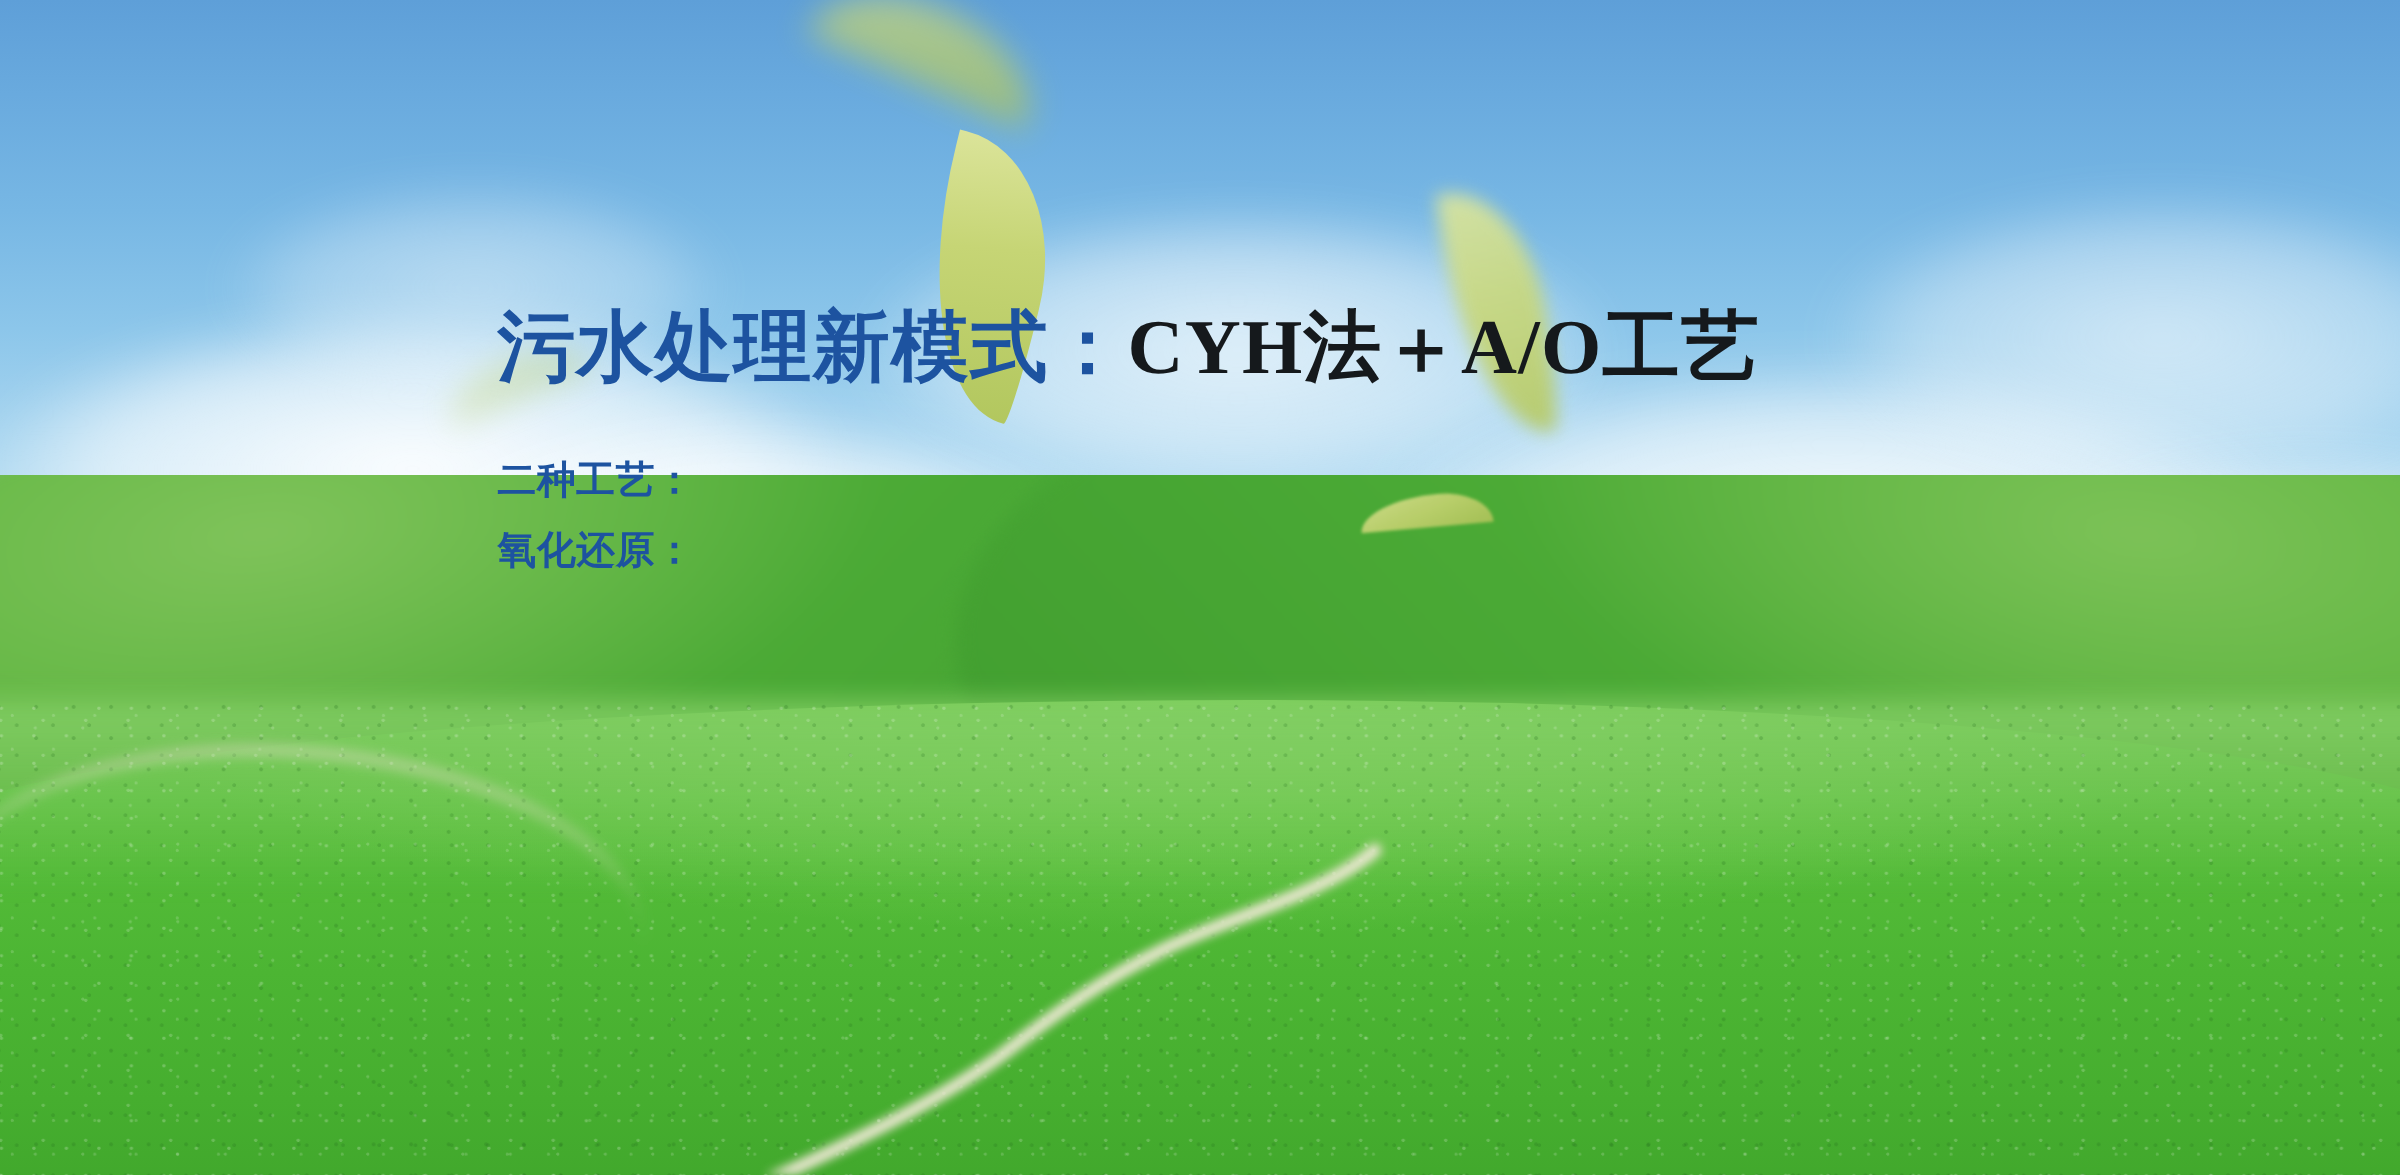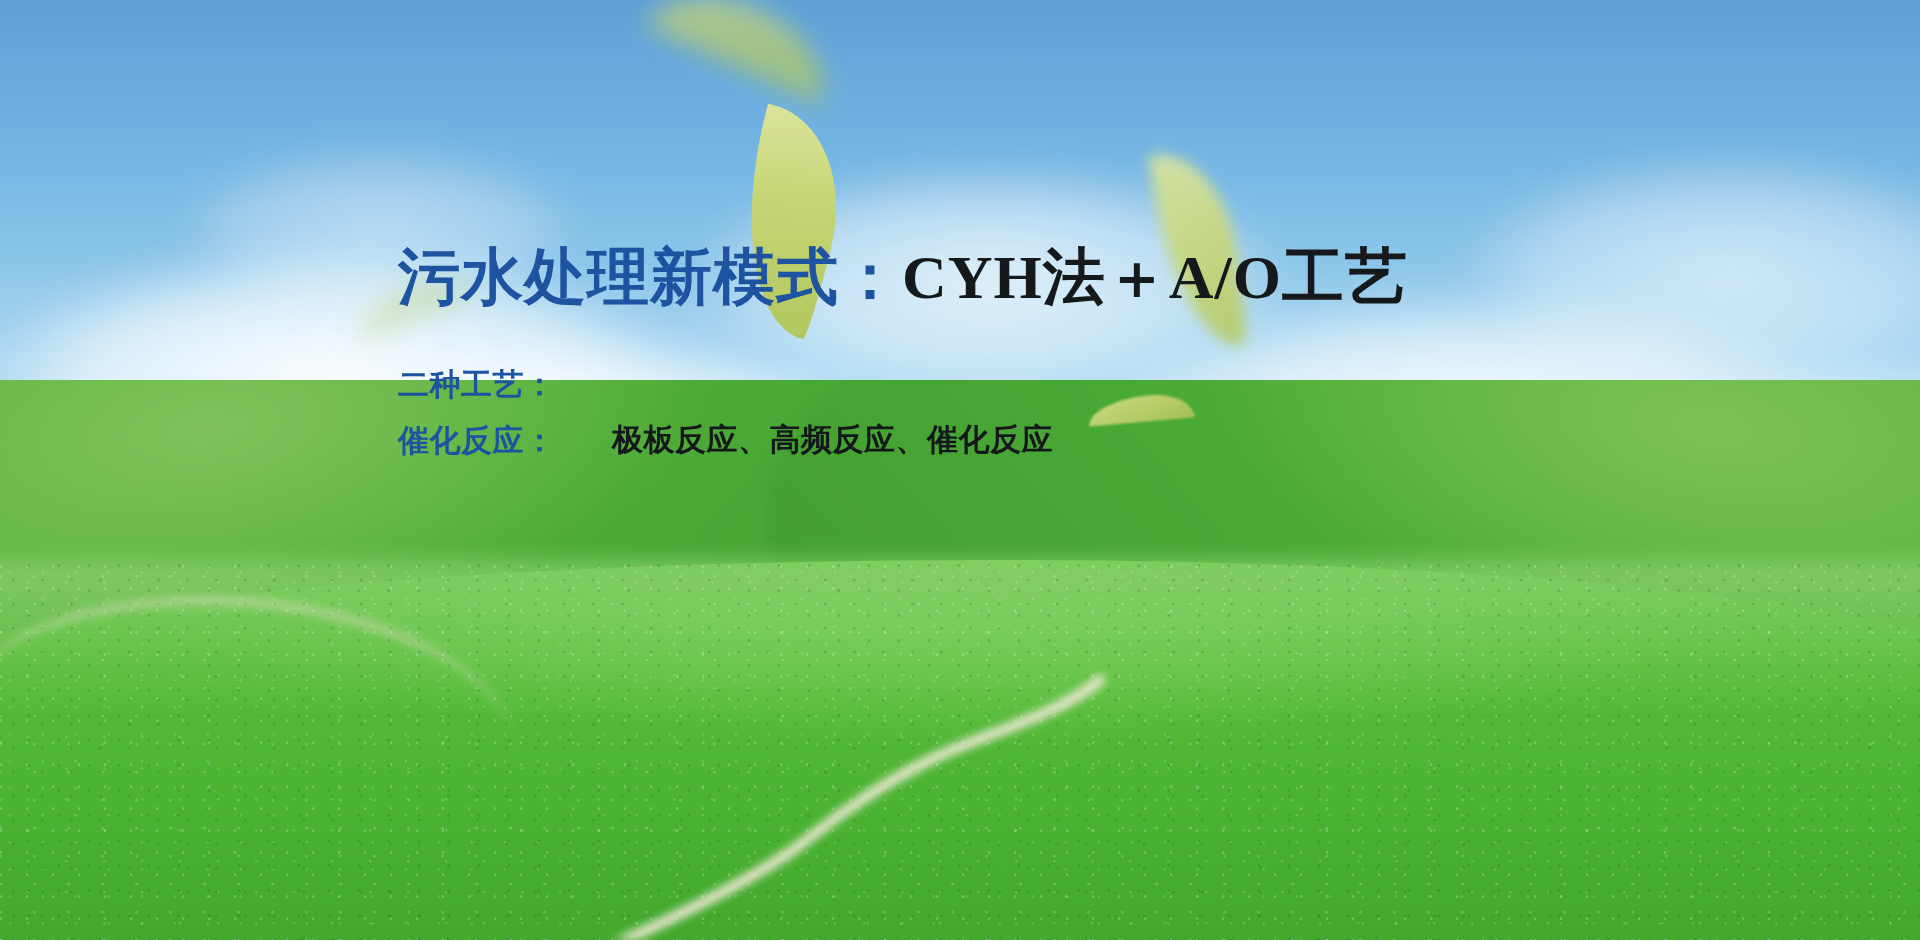--- a/index.html
+++ b/index.html
@@ -378,22 +378,21 @@
       <span class="t-blue">污水处理新模式：</span><span class="t-black">CYH法＋A/O工艺</span>
     </div>
 
     <div class="bullets">
 
       <div class="bullet">
         <div class="bullet-label">二种工艺：</div>
       </div>
 
       <div class="bullet">
-        <div class="bullet-label">催化反应：</div>
-        <div class="bullet-text">极板反应、高频反应、催化反应</div>
+        <div class="bullet-label">氧化还原：</div>
       </div>
 
 
 
     </div>
   </div>
 
 </div>
 
 </body></html>

